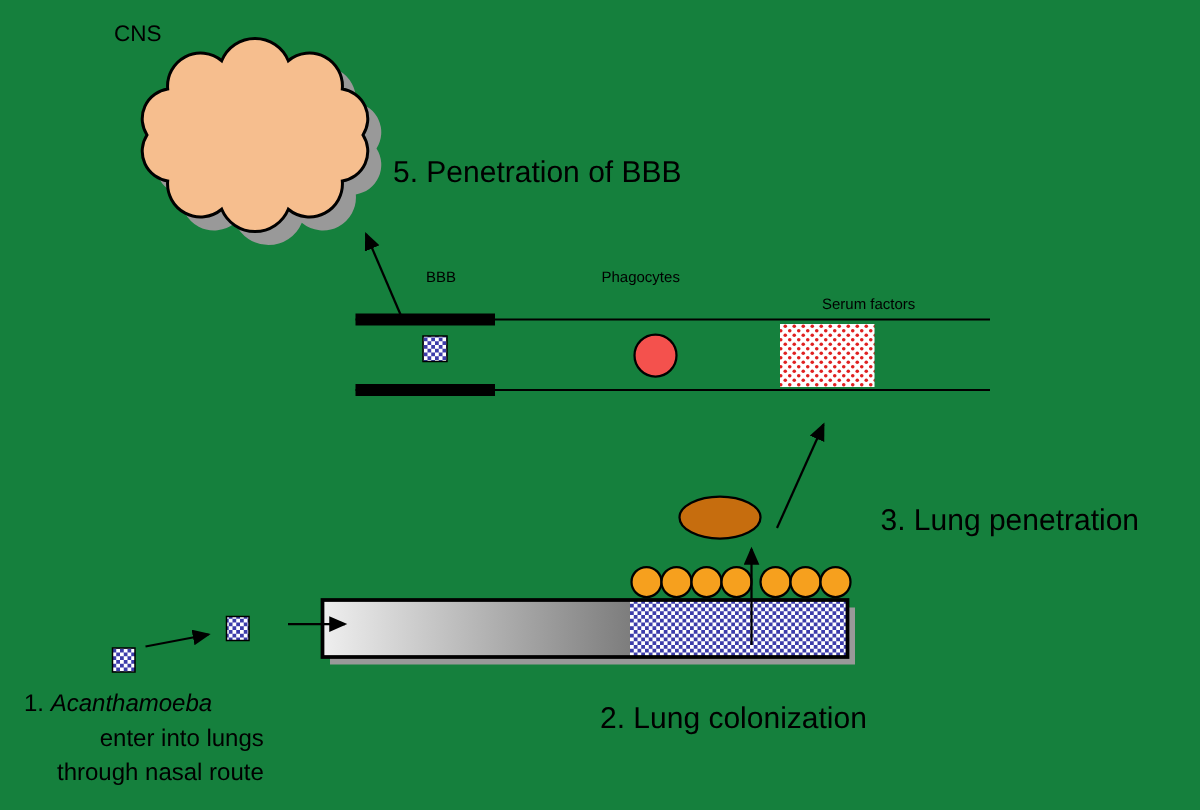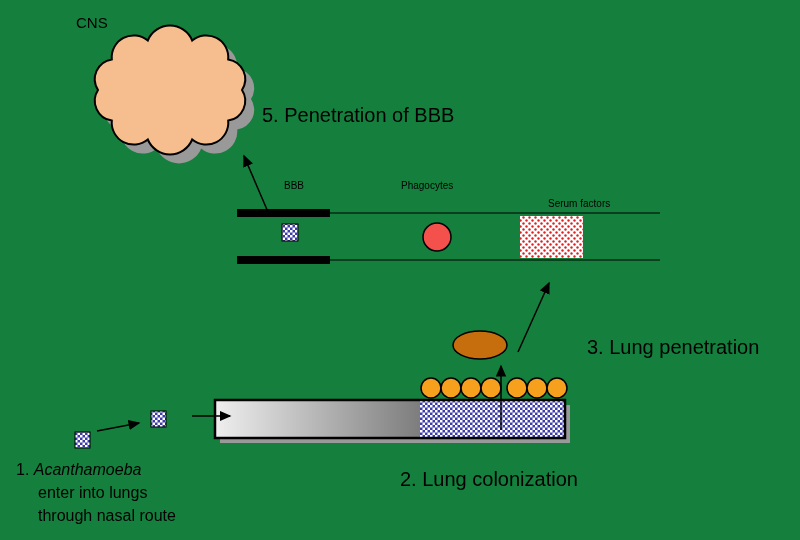--- a/index.html
+++ b/index.html
@@ -7,21 +7,21 @@
     position:relative;width:800px;height:540px;background:#15803d;
     font-family:"Liberation Sans",sans-serif;color:#000;overflow:hidden;
   }
   #diagram-svg{position:absolute;left:0;top:0;}
   .lbl{position:absolute;white-space:nowrap;}
   .lbl-step{font-size:20px;}
   .lbl-small{font-size:10px;}
   .lbl-cns{font-size:15px;}
   .italic{font-style:italic;}
   #step1-block{position:absolute;left:16px;top:458px;font-size:16px;line-height:23px;}
-  #step1-block .indent{padding-left:22px;}
+  #step1-block .indent{padding-left:22px;text-align:right;}
 </style>
 </head>
 <body>
 
 <div id="canvas">
 
   <svg id="diagram-svg" width="800" height="540" viewBox="0 0 800 540">
     <defs>
       <marker id="arrowhead" markerWidth="9" markerHeight="8" refX="7" refY="3.5" orient="auto">
         <path d="M0,0 L8,3.5 L0,7 Z" fill="#000"></path>

